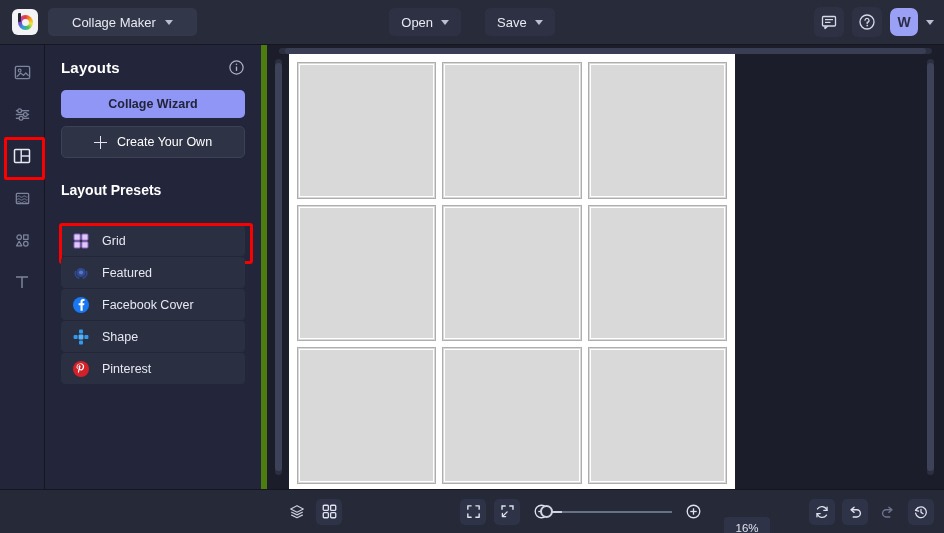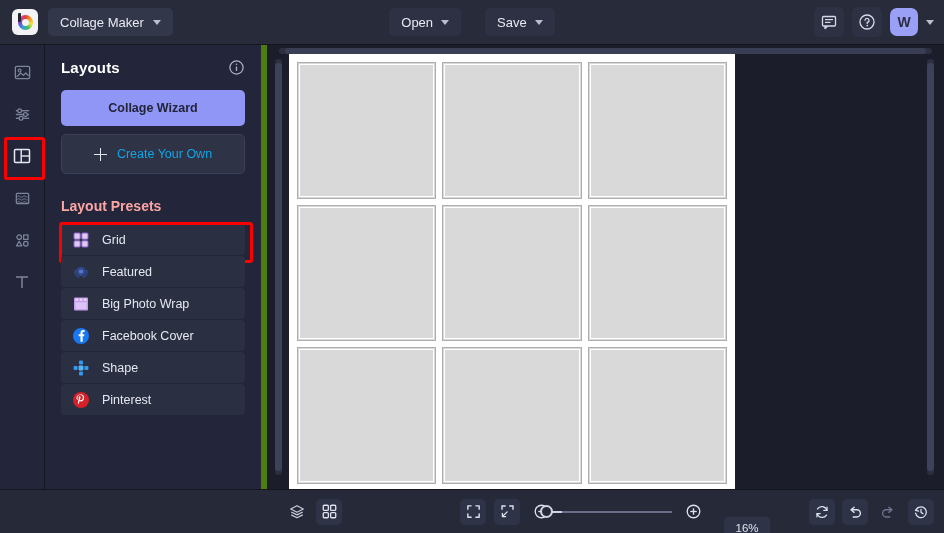--- a/index.html
+++ b/index.html
@@ -39,21 +39,21 @@
   .logo .ring::after {
     content:""; position:absolute; left:4px; top:4px;
     width:7px; height:7px; border-radius:50%; background:#f3f3f5;
   }
   .logo .stem {
     position:absolute; left:6px; top:4px; width:2.5px; height:9px;
     background:#23252f; border-radius:1px;
   }
   .doc-menu {
     display:flex; align-items:center; gap:9px;
-    height: 28px; padding: 0 12px;
+    height: 28px; padding: 0 24px;
     background: #33374a; border-radius: 5px;
     color: #e8eaf2; font-size: 13px;
     cursor: pointer;
   }
   .caret {
     width: 0; height: 0;
     border-left: 4px solid transparent;
     border-right: 4px solid transparent;
     border-top: 5px solid #b9bed0;
   }
@@ -125,45 +125,45 @@
     padding: 14px 16px 0 16px;
     overflow: hidden;
   }
   .panel-head {
     display:flex; align-items:center; justify-content:space-between;
     margin-bottom: 14px;
   }
   .panel-title { color: #fff; font-size: 15px; font-weight: bold; letter-spacing:.2px; }
   .info-icon { cursor:pointer; }
   .wizard-btn {
-    height: 36px; border-radius: 5px;
+    height: 28px; border-radius: 5px;
     background: #9096f5; color: #22243a;
     font-size: 12.5px; font-weight: bold;
     display:flex; align-items:center; justify-content:center;
     cursor:pointer; margin-bottom: 8px;
   }
   .create-btn {
-    height: 40px; border-radius: 5px;
+    height: 32px; border-radius: 5px;
     background: #2f3346; border: 1px solid #3c4157;
-    color: #0ea5e9; font-size: 12.5px;
+    color: #ffffff; font-size: 12.5px;
     display:flex; align-items:center; justify-content:center; gap: 10px;
     cursor:pointer;
   }
   .plus {
     display:inline-block; width: 13px; height: 13px; position:relative;
   }
   .plus::before, .plus::after {
     content:""; position:absolute; background:#e3e6f0;
   }
   .plus::before { left:0; top:6px; width:13px; height:1.6px; }
   .plus::after  { top:0; left:6px; height:13px; width:1.6px; }
 
   .presets-title {
-    color:#fca5a5; font-size: 14px; font-weight: bold;
-    margin: 24px 0 10px 0;
+    color:#ffffff; font-size: 14px; font-weight: bold;
+    margin: 24px 0 27px 0;
   }
   .preset {
     height: 31px; border-radius: 4px;
     background: #2b2f42;
     display:flex; align-items:center; gap: 12px;
     padding-left: 10px; margin-bottom: 1px;
     color:#e6e8f1; font-size: 12.5px;
     cursor:pointer; position: relative;
   }
   .preset.hl::after {
@@ -400,32 +400,20 @@
           <svg width="18" height="18" viewBox="0 0 18 18">
             <circle cx="9" cy="8.5" r="4.6" fill="#2f4a8f"></circle>
             <circle cx="9" cy="8.5" r="2.1" fill="#5a74c4"></circle>
             <path d="M3.4 7.5c-.8 2.8.7 5.6 3.2 6.6" fill="none" stroke="#2f4a8f" stroke-width="1.6" stroke-linecap="round"></path>
             <path d="M14.6 7.5c.8 2.8-.7 5.6-3.2 6.6" fill="none" stroke="#2f4a8f" stroke-width="1.6" stroke-linecap="round"></path>
           </svg>
         </span>
         <span>Featured</span>
       </div>
 
-      <div class="preset">
-        <span class="p-ico">
-          <svg width="18" height="18" viewBox="0 0 18 18">
-            <rect x="2" y="2.5" width="14" height="13" rx="1" fill="#c49bf0"></rect>
-            <rect x="3.4" y="3.6" width="2.8" height="2.2" fill="#ece0fa"></rect>
-            <rect x="7.6" y="3.6" width="2.8" height="2.2" fill="#ece0fa"></rect>
-            <rect x="11.8" y="3.6" width="2.8" height="2.2" fill="#ece0fa"></rect>
-            <rect x="3.4" y="7.2" width="11.2" height="7" fill="#dcc4f7"></rect>
-          </svg>
-        </span>
-        <span>Big Photo Wrap</span>
-      </div>
 
       <div class="preset">
         <span class="p-ico">
           <svg width="18" height="18" viewBox="0 0 18 18">
             <circle cx="9" cy="9" r="8" fill="#1877f2"></circle>
             <path d="M10.6 9.3h1.5l.3-2.1h-1.8V5.9c0-.6.2-1 1-1h.9V3.05c-.2 0-.8-.08-1.5-.08-1.5 0-2.5.9-2.5 2.6v1.63H6.6v2.1h1.9v5.4c.4.06.8.1 1.2.1s.7 0 1-.06z" fill="#ffffff"></path>
           </svg>
         </span>
         <span>Facebook Cover</span>
       </div>

